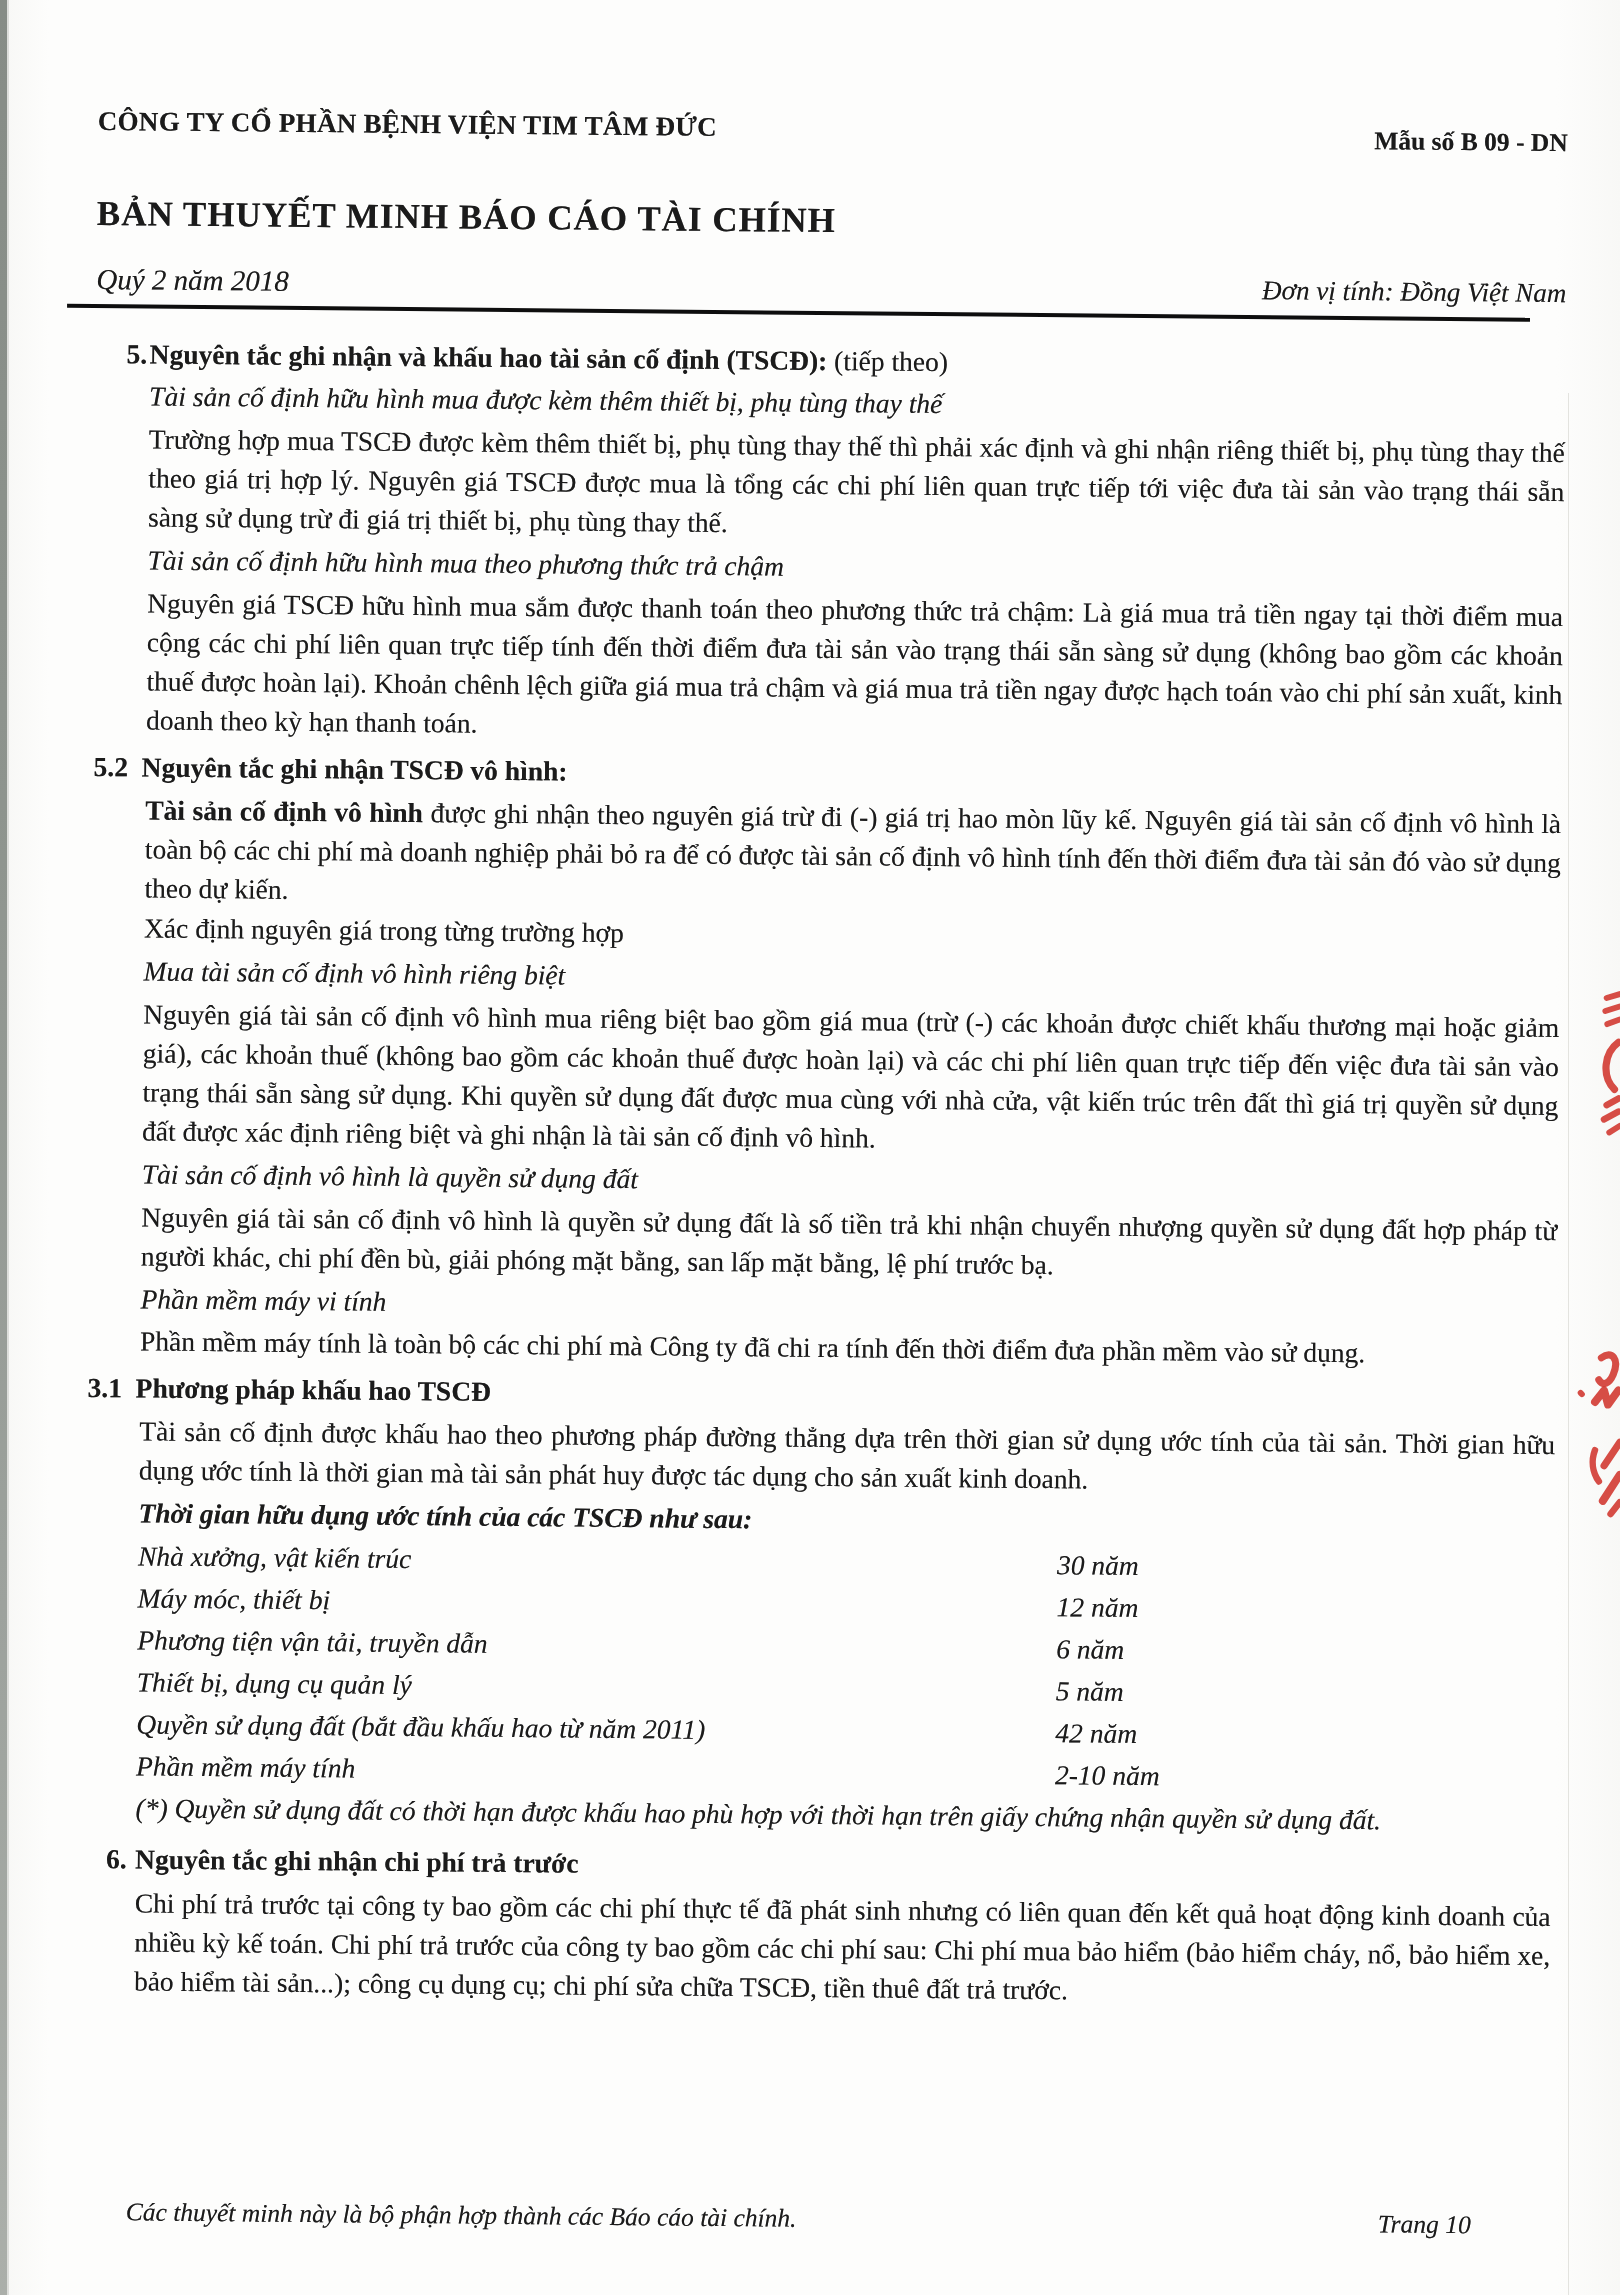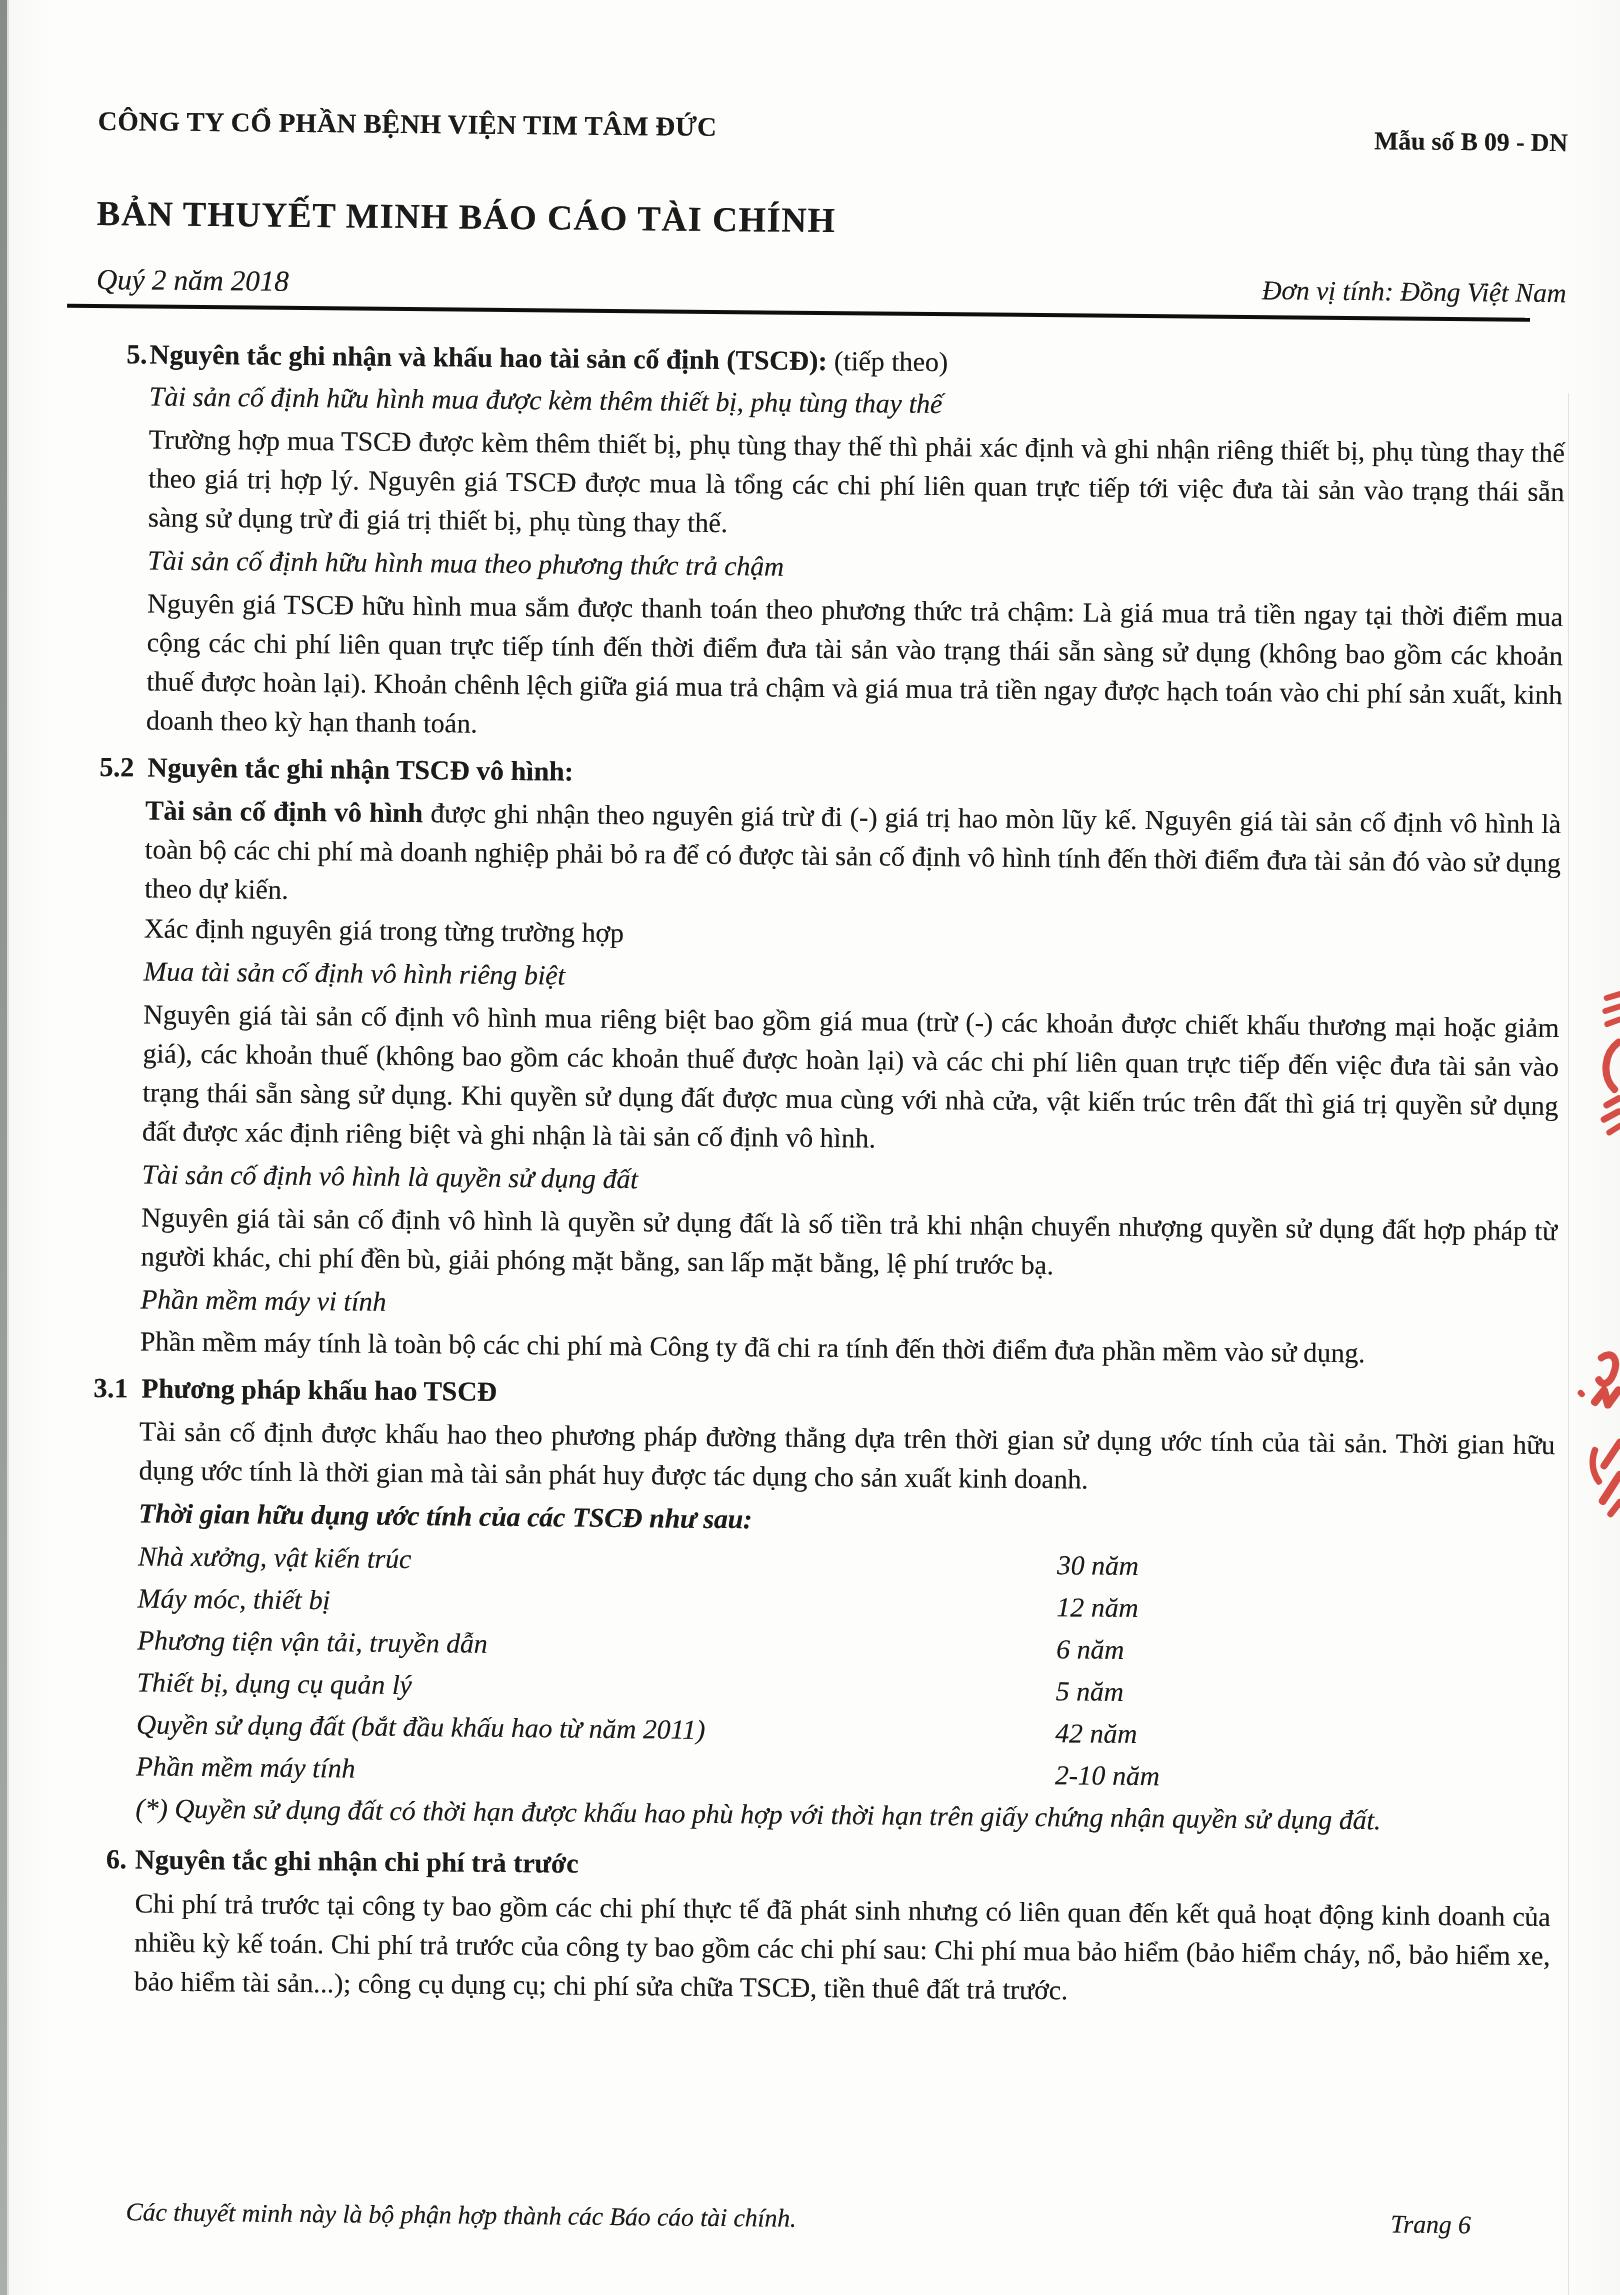--- a/index.html
+++ b/index.html
@@ -26,21 +26,21 @@
   .form-no{font-weight:bold;font-size:25.5px;line-height:33px;margin-top:6.5px;}
   .title{margin-top:47px;font-weight:bold;font-size:35px;line-height:43px;letter-spacing:1px;}
   .hdr-row2{display:flex;justify-content:space-between;align-items:flex-end;margin-top:27.5px;}
   .period{font-style:italic;font-size:29px;line-height:35px;}
   .unit{font-style:italic;font-size:27px;line-height:35px;}
   .rule{margin-top:6.5px;margin-left:-29.5px;width:calc(100% - 6.5px);border-top:4.6px solid #0e0e0e;}
 
   .sec-head{display:flex;font-weight:bold;font-size:27.5px;line-height:39px;}
   .sec-head .num{flex:0 0 auto;}
   .h5 .num{margin-left:31px;width:23px;}
-  .h52 .num,.h53 .num{margin-left:8px;width:48px;}
+  .h52 .num,.h53 .num{margin-left:2px;width:48px;}
   .h6 .num{margin-left:25px;width:29px;}
   .mt12{margin-top:7.9px;}  .mt18{margin-top:11.8px;}  .mt40{margin-top:26px;}
 
   .blk{margin-left:54px;font-size:27.5px;line-height:39px;}
   p{margin:0;}
   .just{text-align:justify;margin-top:3.9px;}
   .it{font-style:italic;}
   .sub{margin-top:3.9px;}
   .plain{margin-top:1.3px;}
   .lead-b{font-weight:bold;}
@@ -162,18 +162,18 @@
     <div class="sec-head h6 mt18">
       <span class="num">6.</span>
       <span>Nguyên tắc ghi nhận chi phí trả trước</span>
     </div>
     <div class="blk">
       <p class="just p6">Chi phí trả trước tại công ty bao gồm các chi phí thực tế đã phát sinh nhưng có liên quan đến kết quả hoạt động kinh doanh của nhiều kỳ kế toán. Chi phí trả trước của công ty bao gồm các chi phí sau: Chi phí mua bảo hiểm (bảo hiểm cháy, nổ, bảo hiểm xe, bảo hiểm tài sản...); công cụ dụng cụ; chi phí sửa chữa TSCĐ, tiền thuê đất trả trước.</p>
     </div>
 
     <div class="footer">
       <span>Các thuyết minh này là bộ phận hợp thành các Báo cáo tài chính.</span>
-      <span>Trang 6</span>
+      <span>Trang 10</span>
     </div>
 
   </div>
 </div>
 
 
 </body></html>

